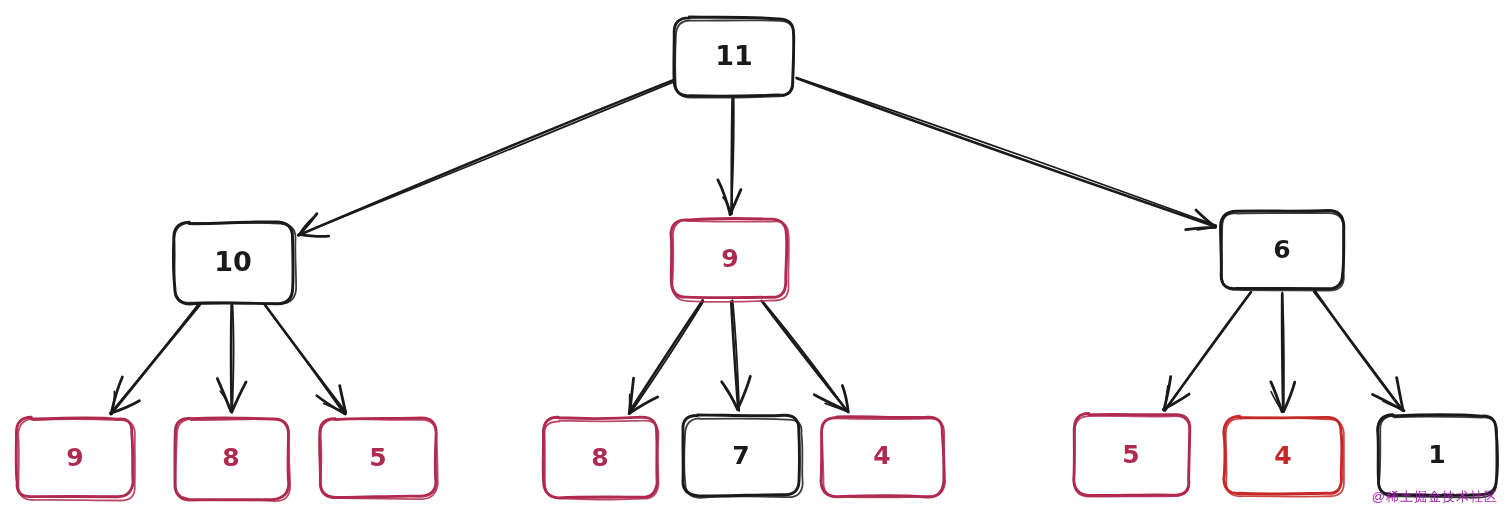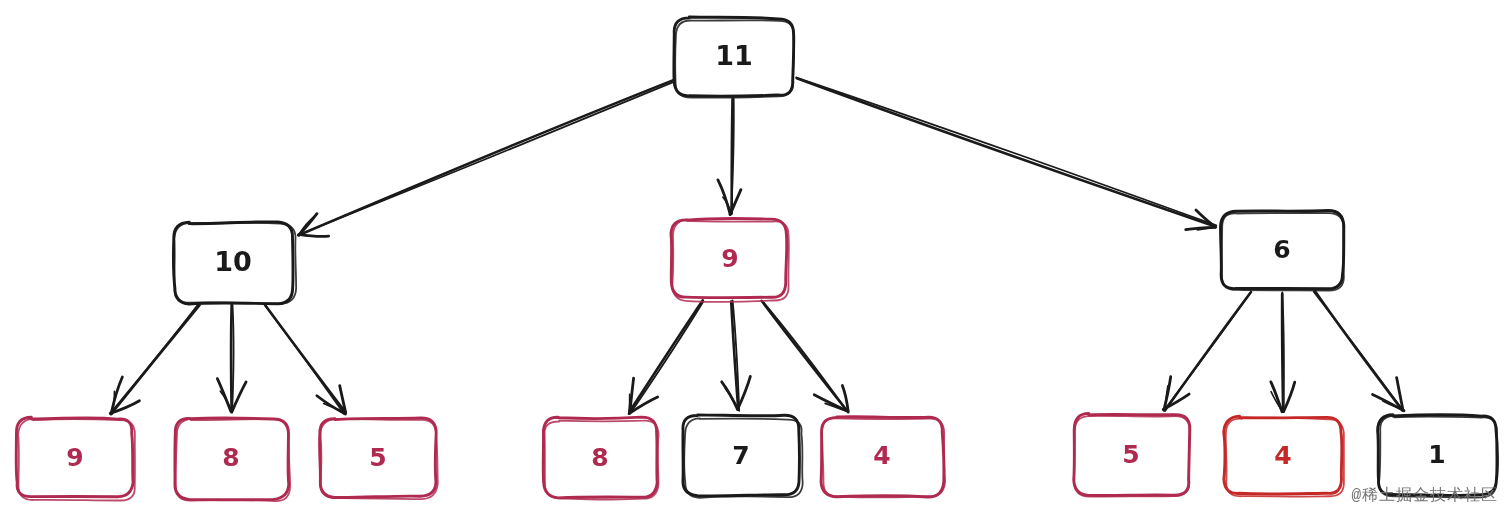--- a/index.html
+++ b/index.html
@@ -38,23 +38,23 @@
     text-anchor: middle;
     dominant-baseline: middle;
   }
   .node-label.small {
     font-size: 25px;
   }
   .watermark {
     position: absolute;
     right: 14px;
     bottom: 8px;
-    color: #737373;
-    font-size: 16px;
-    font-family: Liberation Mono, monospace;
+    color: #a21caf;
+    font-size: 13px;
+    font-family: Liberation Sans, sans-serif;
     letter-spacing: 1px;
     user-select: none;
     white-space: nowrap;
   }
 </style>
 </head>
 <body>
 
 <div id="diagram-root">
   <svg id="tree-svg" viewBox="0 0 1512 514">

